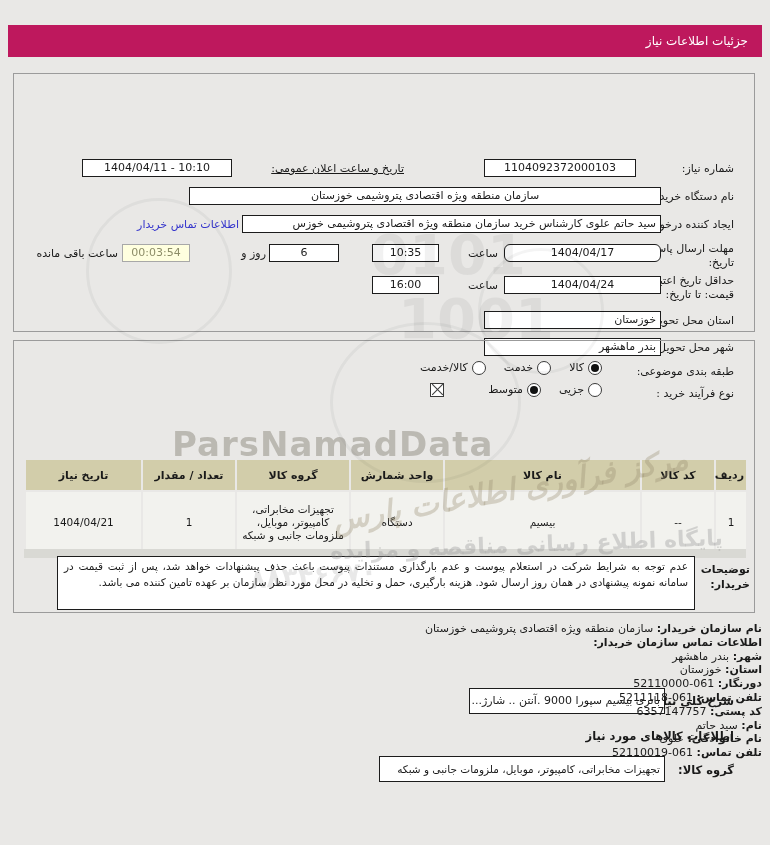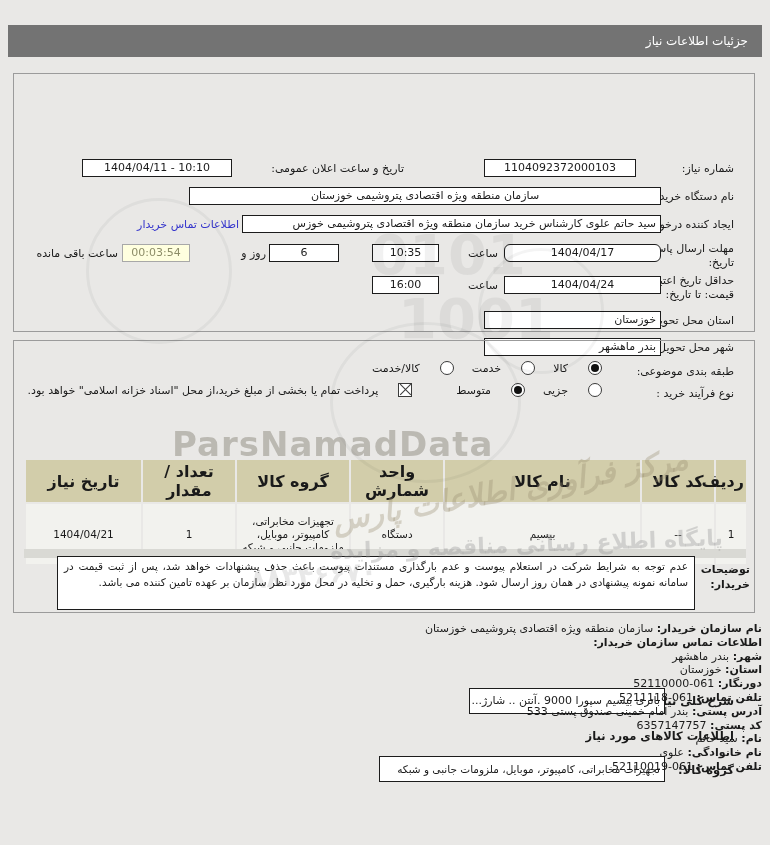--- a/index.html
+++ b/index.html
@@ -5,21 +5,21 @@
   html,body{margin:0;padding:0;}
   body{
     width:770px;height:845px;position:relative;overflow:hidden;
     background:#e9e8e6;
     font-family:"DejaVu Sans",sans-serif;
     color:#1a1a1a;direction:rtl;
   }
   
   .titlebar{
     position:absolute;left:8px;top:25px;width:754px;height:32px;
-    background:#737373;color:#ffffff;font-size:12px;line-height:32px;
+    background:#be185d;color:#ffffff;font-size:12px;line-height:32px;
     text-align:right;padding:0 14px;box-sizing:border-box;
   }
   
   .panel{position:absolute;border:1px solid #9b9b9b;box-sizing:border-box;}
   #panel1{left:13px;top:73px;width:742px;height:259px;}
   #panel2{left:13px;top:340px;width:742px;height:273px;}
   
   .lbl{position:absolute;font-size:11px;white-space:nowrap;text-align:right;}
   .lbl2{position:absolute;font-size:11px;line-height:14px;text-align:right;}
   .blbl{position:absolute;font-size:11.5px;font-weight:bold;white-space:nowrap;text-align:right;}
@@ -30,36 +30,36 @@
     overflow:hidden;white-space:nowrap;
   }
   .inp.tall{height:26px;line-height:24px;}
   .center{text-align:center;}
   .rightpad{text-align:right;padding:0 4px;}
   .num{direction:ltr;unicode-bidi:isolate;margin-top:18px;}
   .countdown{background:#ffffdf;border:1px solid #a8a8a8;color:#8d8d68;text-align:center;}
   .link{position:absolute;font-size:11px;color:#3535cc;white-space:nowrap;text-align:right;cursor:pointer;}
   
   .radiorow{position:absolute;display:flex;direction:rtl;align-items:center;gap:18px;font-size:11px;white-space:nowrap;}
-  .opt{display:flex;align-items:center;gap:20px;}
+  .opt{display:flex;align-items:flex-start;gap:4px;}
   .radio{width:12px;height:12px;border:1px solid #3a3a3a;border-radius:50%;background:#fff;position:relative;flex:0 0 auto;}
   .radio.checked::after{content:"";position:absolute;inset:2px;border-radius:50%;background:#111;}
   .checkbox{width:12px;height:12px;border:1px solid #3a3a3a;background:#fff;position:relative;flex:0 0 auto;}
   .checkbox.checked::before,.checkbox.checked::after{
     content:"";position:absolute;left:-1px;top:5px;width:15px;height:1px;background:#3a3a3a;
   }
   .checkbox.checked::before{transform:rotate(45deg);}
   .checkbox.checked::after{transform:rotate(-45deg);}
   .treasury{margin-right:26px;}
   
   .goods-table{
     position:absolute;left:24px;top:458px;width:722px;
     border-collapse:separate;border-spacing:2px;direction:rtl;table-layout:fixed;
   }
-  .goods-table th{background:#d2cdaa;font-weight:bold;font-size:16px;height:26px;padding:2px;}
+  .goods-table th{background:#d2cdaa;font-weight:bold;font-size:11px;height:26px;padding:2px;}
   .goods-table td{background:#f2f2ee;font-size:10.5px;text-align:center;vertical-align:middle;padding:2px;line-height:13px;height:56px;}
   .table-strip{position:absolute;left:24px;top:549px;width:722px;height:9px;background:#d9d9d4;}
   
   .notes-box{
     position:absolute;left:57px;top:556px;width:638px;height:54px;background:#fff;
     border:1px solid #1c1c1c;box-sizing:border-box;font-size:10.5px;line-height:15.5px;
     padding:2px 6px;text-align:justify;overflow:hidden;
   }
   
   .footer{position:absolute;right:8px;top:622px;font-size:11px;line-height:13.8px;text-align:right;}
@@ -76,21 +76,21 @@
 </style>
 </head>
 <body>
 
 <div class="titlebar">جزئیات اطلاعات نیاز</div>
 
 <div class="panel" id="panel1">
 
   <div class="lbl" style="right:20px;top:88px;">شماره نیاز:</div>
   <div class="inp center" style="left:470px;top:85px;width:152px;"><span class="num">1104092372000103</span></div>
-  <div class="lbl" style="left:232px;top:88px;width:158px;">تاریخ و ساعت اعلان عمومی:</div>
+  <div class="lbl" style="left:232px;top:88px;width:158px;text-decoration:underline;">تاریخ و ساعت اعلان عمومی:</div>
   <div class="inp center" style="left:68px;top:85px;width:150px;"><span class="num">1404/04/11 - 10:10</span></div>
 
   <div class="lbl" style="right:20px;top:116px;">نام دستگاه خریدار:</div>
   <div class="inp center" style="left:175px;top:113px;width:472px;">سازمان منطقه ویژه اقتصادی پتروشیمی خوزستان</div>
 
   <div class="lbl" style="right:20px;top:144px;">ایجاد کننده درخواست:</div>
   <div class="inp rightpad" style="left:228px;top:141px;width:419px;">سید حاتم علوی کارشناس خرید سازمان منطقه ویژه اقتصادی پتروشیمی خوزس</div>
   <div class="link" style="left:93px;top:144px;width:132px;">اطلاعات تماس خریدار</div>
 
   <div class="lbl2" style="right:20px;top:168px;width:108px;">مهلت ارسال پاسخ: تا تاریخ:</div>
@@ -134,21 +134,20 @@
     <label class="opt">
       <span class="radio"></span>
       <span>جزیی</span>
     </label>
     <label class="opt">
       <span class="radio checked"></span>
       <span>متوسط</span>
     </label>
     <label class="opt treasury">
       <span class="checkbox checked"></span>
-      <span>پرداخت تمام یا بخشی از مبلغ خرید،از محل "اسناد خزانه اسلامی" خواهد بود.</span>
     </label>
   </div>
 </div>
 
 <div class="panel" id="panel2">
   <div class="blbl" style="right:20px;top:353px;">شرح کلی نیاز:</div>
   <div class="inp tall rightpad" style="left:455px;top:347px;width:196px;">باتری بیسیم سپورا 9000 .آنتن .. شارژ...</div>
 
   <div class="blbl" style="right:20px;top:388px;margin-left:48px;">اطلاعات کالاهای مورد نیاز</div>
 
@@ -194,21 +193,20 @@
 <div class="lbl2" style="right:20px;top:562px;width:62px;font-weight:bold;line-height:15px;">توضیحات خریدار:</div>
 <div class="notes-box">عدم توجه به شرایط شرکت در استعلام پیوست و عدم بارگذاری مستندات پیوست باعث حذف پیشنهادات خواهد شد، پس از ثبت قیمت در سامانه نمونه پیشنهادی در همان روز ارسال شود. هزینه بارگیری، حمل و تخلیه در محل مورد نظر سازمان بر عهده تامین کننده می باشد.</div>
 
 <div class="footer">
   <div class="fline"><b>نام سازمان خریدار:</b> <span>سازمان منطقه ویژه اقتصادی پتروشیمی خوزستان</span></div>
   <div class="fline"><b>اطلاعات تماس سازمان خریدار:</b> <span></span></div>
   <div class="fline"><b>شهر:</b> <span>بندر ماهشهر</span></div>
   <div class="fline"><b>استان:</b> <span>خوزستان</span></div>
   <div class="fline"><b>دورنگار:</b> <span class="num">52110000-061</span></div>
   <div class="fline"><b>تلفن تماس:</b> <span class="num">5211118-061</span></div>
-  <div class="fline"><b>آدرس پستی:</b> <span>بندر امام خمینی صندوق پستی 533</span></div>
   <div class="fline"><b>کد پستی:</b> <span class="num">6357147757</span></div>
   <div class="fline"><b>نام:</b> <span>سید حاتم</span></div>
   <div class="fline"><b>نام خانوادگی:</b> <span>علوی</span></div>
   <div class="fline"><b>تلفن تماس:</b> <span class="num">52110019-061</span></div>
 </div>
 
 <div class="wm wm-circle" style="left:86px;top:198px;width:140px;height:140px;"></div>
 <div class="wm wm-circle" style="left:330px;top:322px;width:185px;height:155px;"></div>
 <div class="wm wm-circle" style="left:478px;top:248px;width:120px;height:120px;"></div>
 <div class="wm wm-digits1">0101</div>

